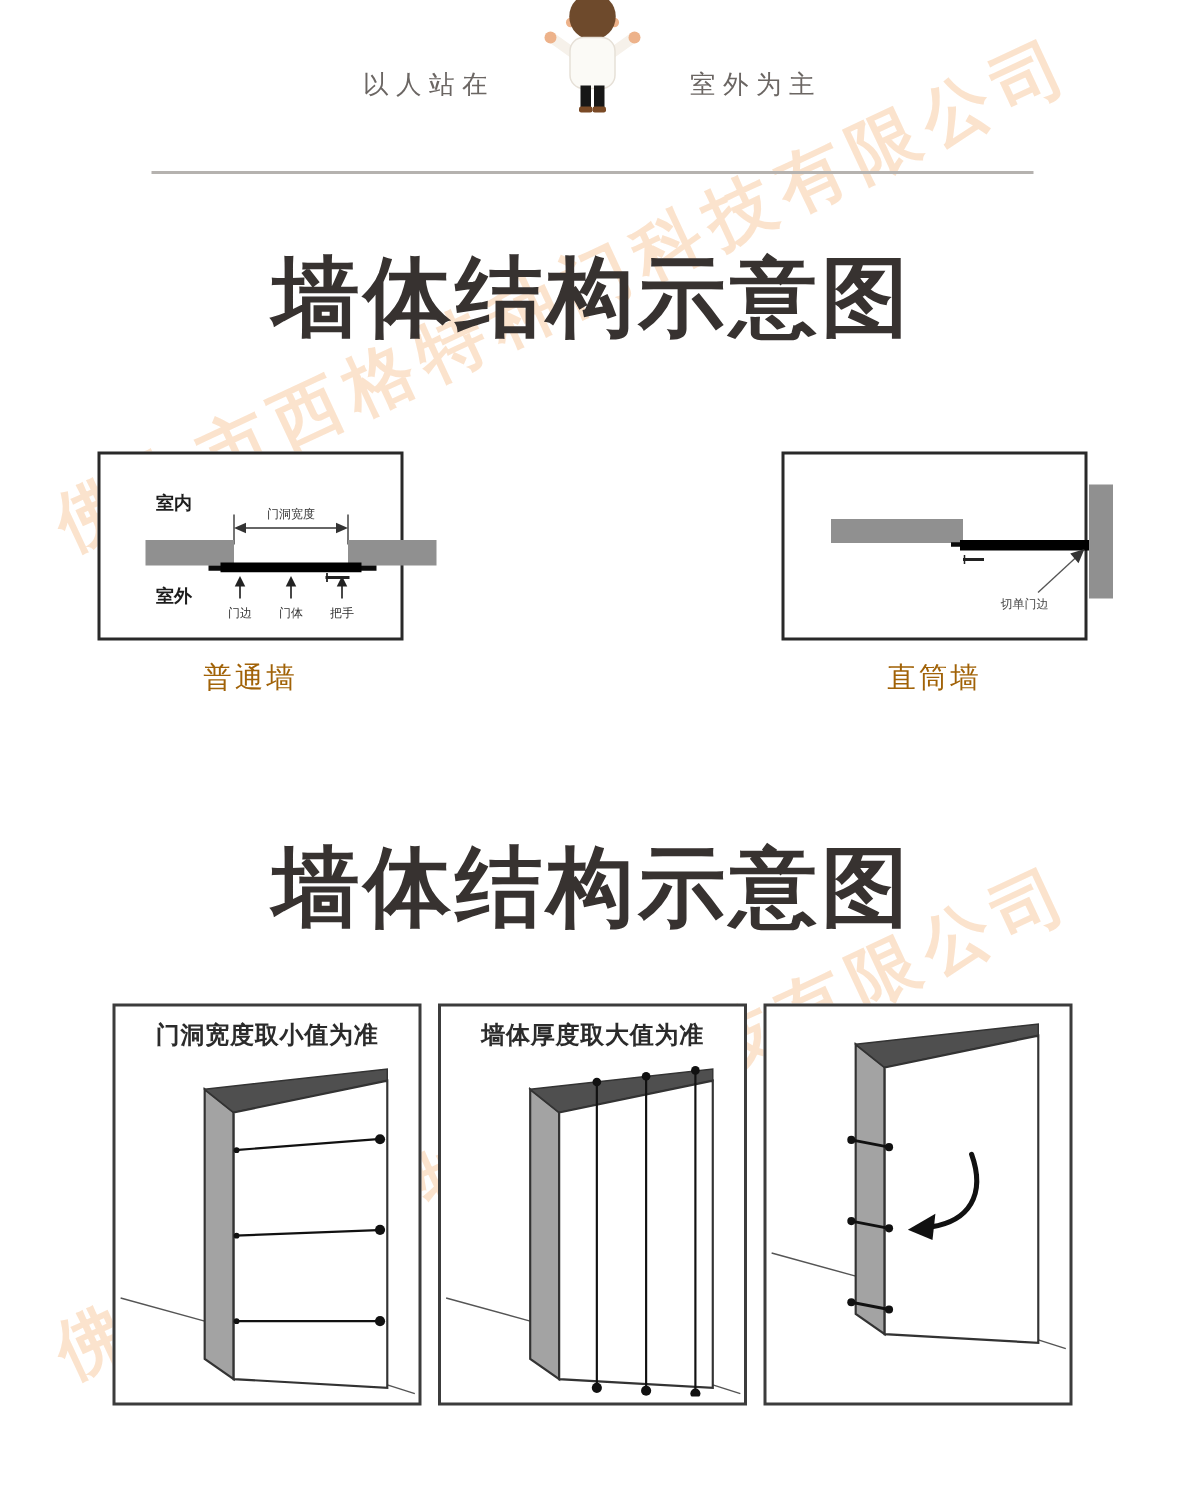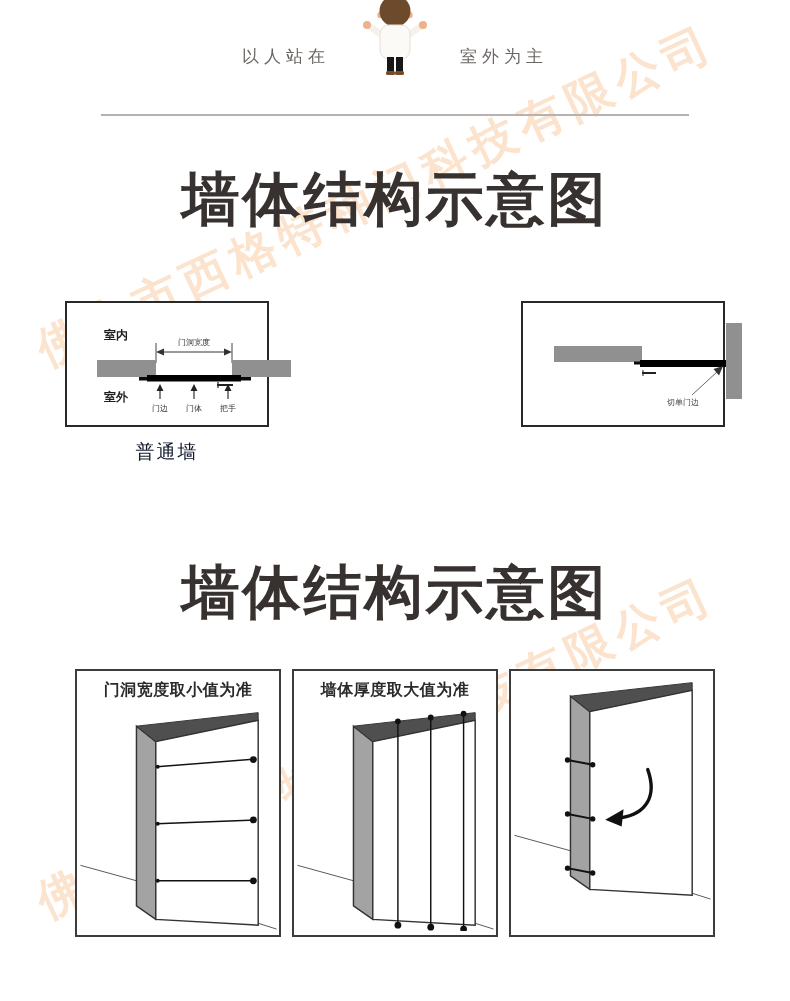--- a/index.html
+++ b/index.html
@@ -24,21 +24,21 @@
   .divider { width:588px; height:2px; background:#b5b2af; margin:38px auto 0; }
 
   .big-title { text-align:center; font-size:58px; font-weight:800; color:#373230;
                letter-spacing:3px; margin-top:50px; line-height:1.15; }
 
   
   .panels-row { width:660px; margin:68px auto 0; display:flex; justify-content:space-between; }
   .wall-box { width:204px; height:126px; border:2px solid #292929; background:#fff;padding-left:27px; }
   .wall-box svg { display:block; width:200px; height:122px; }
   .captions-row { width:660px; margin:12px auto 0; display:flex; justify-content:space-between; }
-  .caption { width:204px; text-align:center; font-size:19px; color:#0f172a; letter-spacing:2px; }
+  .caption { width:204px; text-align:center; font-size:19px; color:#a16207; letter-spacing:2px; }
 
   .title2 { margin-top:94px; }
 
   
   .bottom-row { width:640px; margin:44px auto 0; display:flex; justify-content:space-between;border-radius:11px; }
   .measure-box { width:206px; height:268px; border:2px solid #3c3c3c; background:#fff; }
   .measure-title { text-align:center; font-size:16px; font-weight:700; color:#2b2b2b;
                    margin-top:9px; letter-spacing:0.5px; }
   .measure-box svg { display:block; margin:2px auto 0; }
 
@@ -121,20 +121,21 @@
           <line x1="93" y1="67" x2="93" y2="73" stroke="#222" stroke-width="1"></line>
           <line x1="142" y1="92" x2="168" y2="68" stroke="#555" stroke-width="0.9"></line>
           <polygon points="173,63 163.5,66 169,72.5" fill="#333"></polygon>
           <text class="svg-label" x="133" y="102" font-size="8" fill="#444" text-anchor="middle">切单门边</text>
         </svg>
       </div>
     </div>
 
     <div class="captions-row">
       <div class="caption">普通墙</div>
+      <div class="caption">直筒墙</div>
     </div>
 
     <div class="big-title title2">墙体结构示意图</div>
 
     <div class="bottom-row">
 
       <div class="measure-box">
         <div class="measure-title">门洞宽度取小值为准</div>
         <svg width="202" height="228" viewBox="0 0 206 236">
           <line x1="2" y1="168" x2="60" y2="184" stroke="#555" stroke-width="1"></line>

